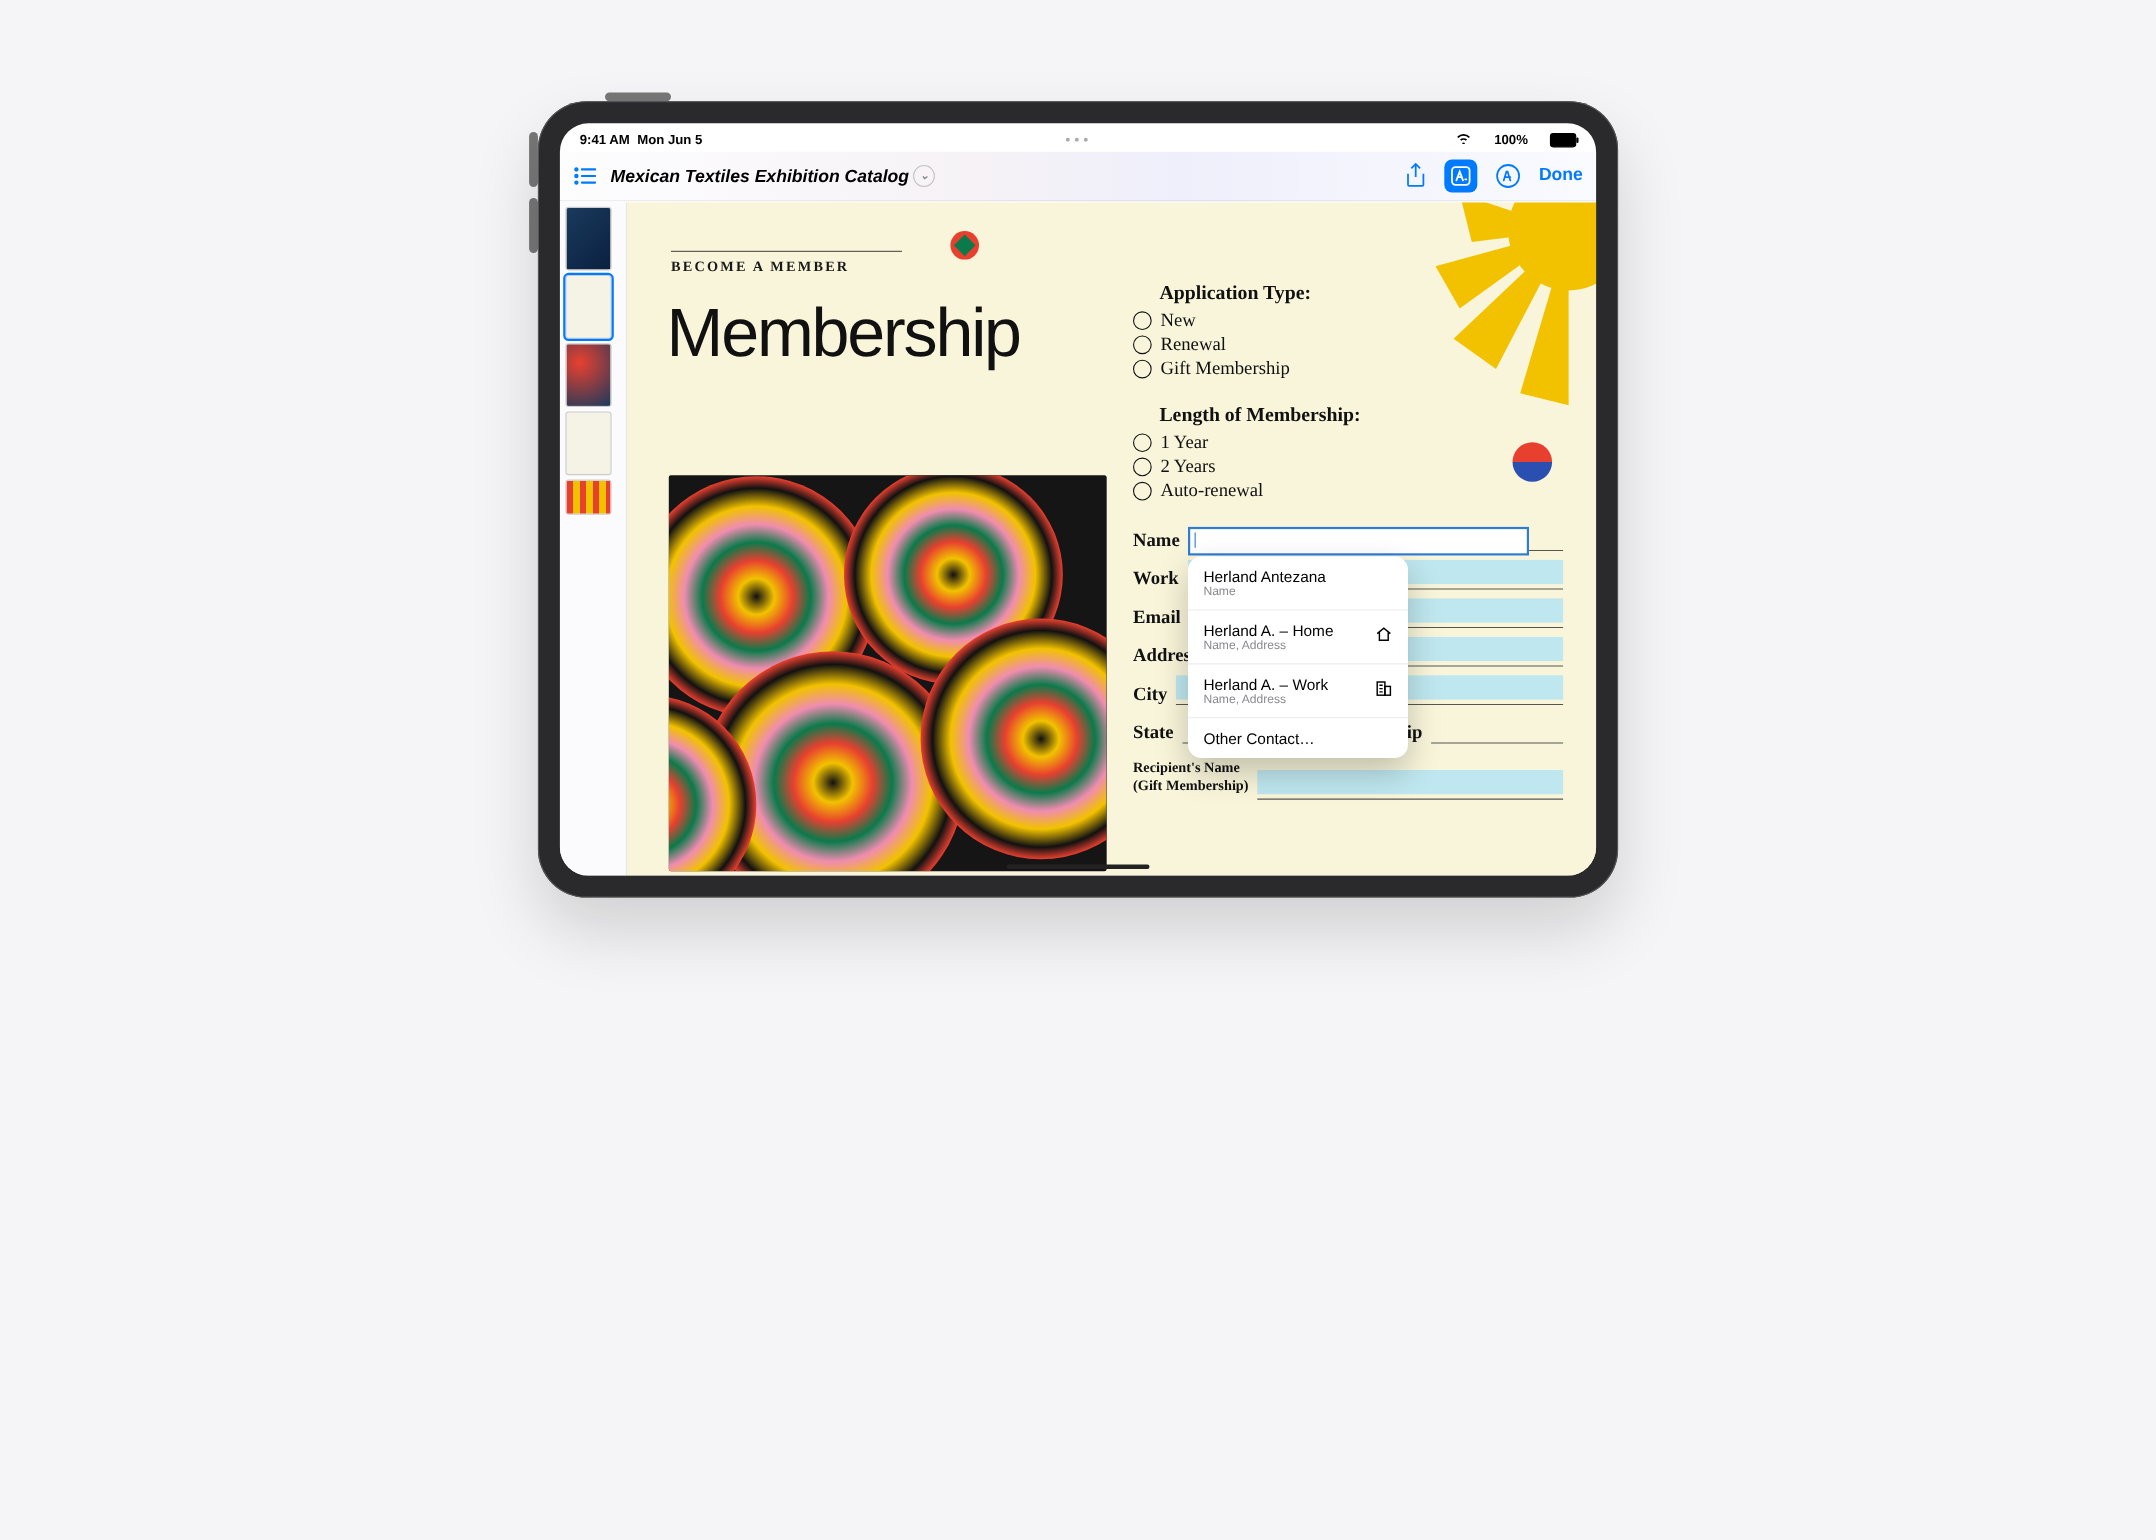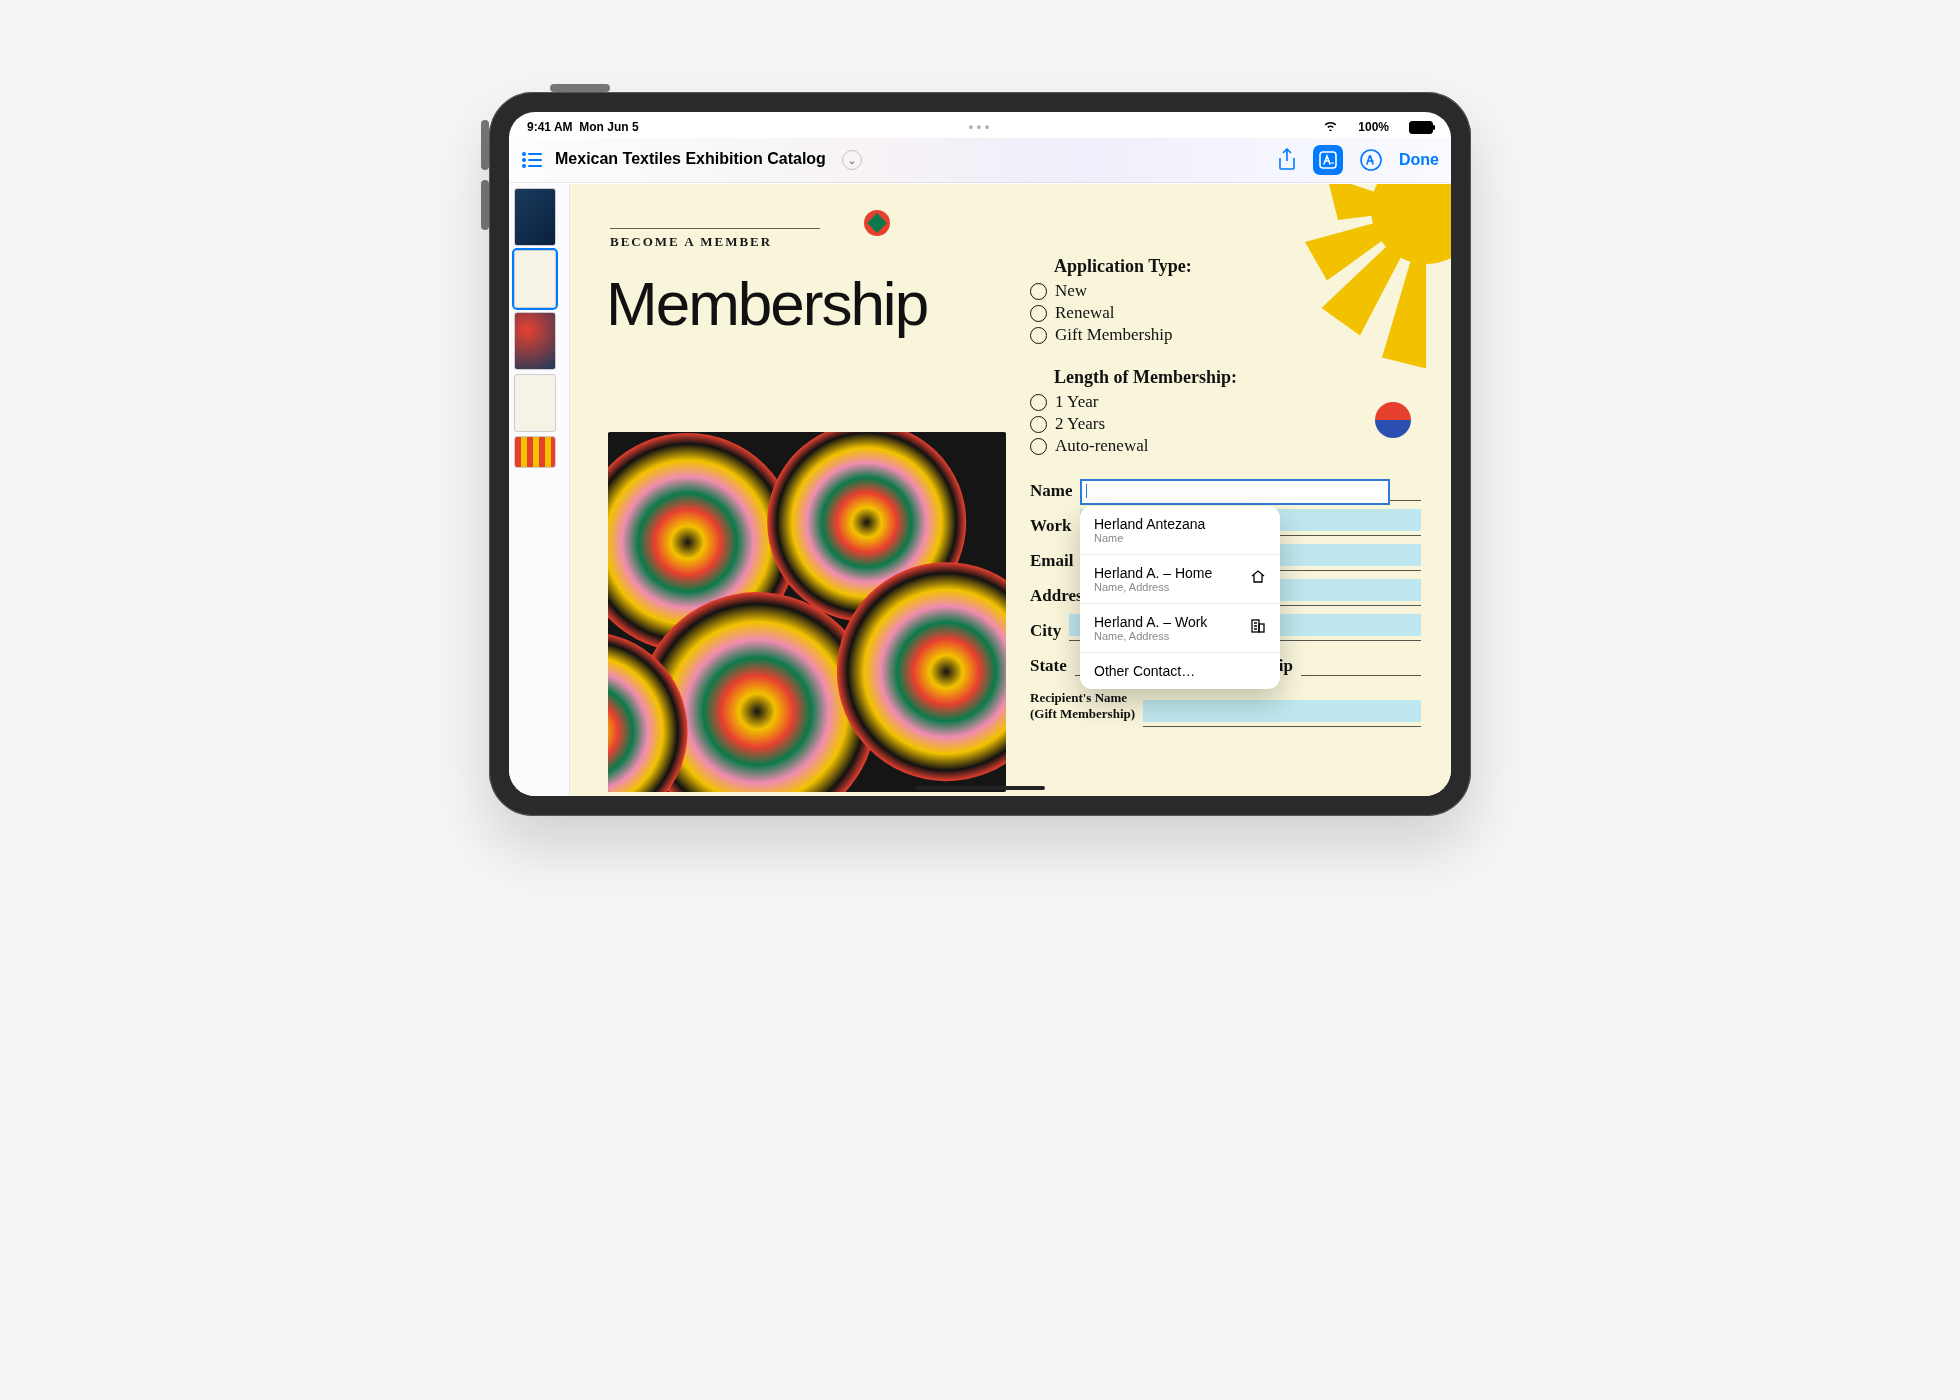--- a/index.html
+++ b/index.html
@@ -11,21 +11,21 @@
   .screen{position:absolute;inset:20px;background:#fff;border-radius:26px;overflow:hidden;}
   .status{height:22px;display:flex;align-items:center;justify-content:space-between;padding:4px 18px 0;font-size:12px;font-weight:600;color:#000;}
   .status .center{letter-spacing:4px;color:#aaa;font-weight:700;}
   .status .right{display:flex;align-items:center;gap:20px;}
   .batt{width:22px;height:11px;border:1px solid #000;border-radius:3px;position:relative;background:#000;}
   .batt::after{content:"";position:absolute;right:-3px;top:3px;width:2px;height:5px;background:#000;border-radius:1px;}
   .toolbar{height:44px;display:flex;align-items:center;justify-content:space-between;padding:0 12px;border-bottom:1px solid rgba(0,0,0,0.08);background:linear-gradient(90deg,#fdfdfe 0%,#f6f2f6 40%,#efeffb 60%,#f9fbff 100%);}
   .tb-left{display:flex;align-items:center;gap:12px;}
   .tb-right{display:flex;align-items:center;gap:16px;}
   .icon-btn{color:#007aff;display:flex;align-items:center;justify-content:center;cursor:pointer;}
-  .title{font-size:16px;font-weight:600;color:#000;display:flex;align-items:flex-start;gap:16px;}
+  .title{font-size:16px;font-weight:600;color:#000;display:flex;align-items:flex-end;gap:4px;font-style:italic;}
   .title .chev{width:18px;height:18px;border:1px solid rgba(0,0,0,0.2);border-radius:50%;display:flex;align-items:center;justify-content:center;font-size:10px;color:#888;}
   .markup{width:30px;height:30px;background:#007aff;border-radius:7px;display:flex;align-items:center;justify-content:center;}
   .done{color:#007aff;font-size:16px;font-weight:600;}
   .body{position:absolute;top:72px;left:0;right:0;bottom:0;display:flex;}
   .thumbs{width:50px;background:#fbfbfd;border-right:1px solid rgba(0,0,0,0.08);padding:4px 5px;display:flex;flex-direction:column;gap:4px;}
   .thumb{width:40px;height:56px;border-radius:3px;background:#f5f2e6;border:1px solid #ccc;position:relative;overflow:hidden;}
   .thumb.sel{outline:2px solid #007aff;}
   .thumb.alt{height:30px;}
   .doc{flex:1;background:#f8f5da;position:relative;overflow:hidden;font-family:Georgia,'Times New Roman',serif;}
   .sun{position:absolute;right:-30px;top:-30px;width:220px;height:220px;}

